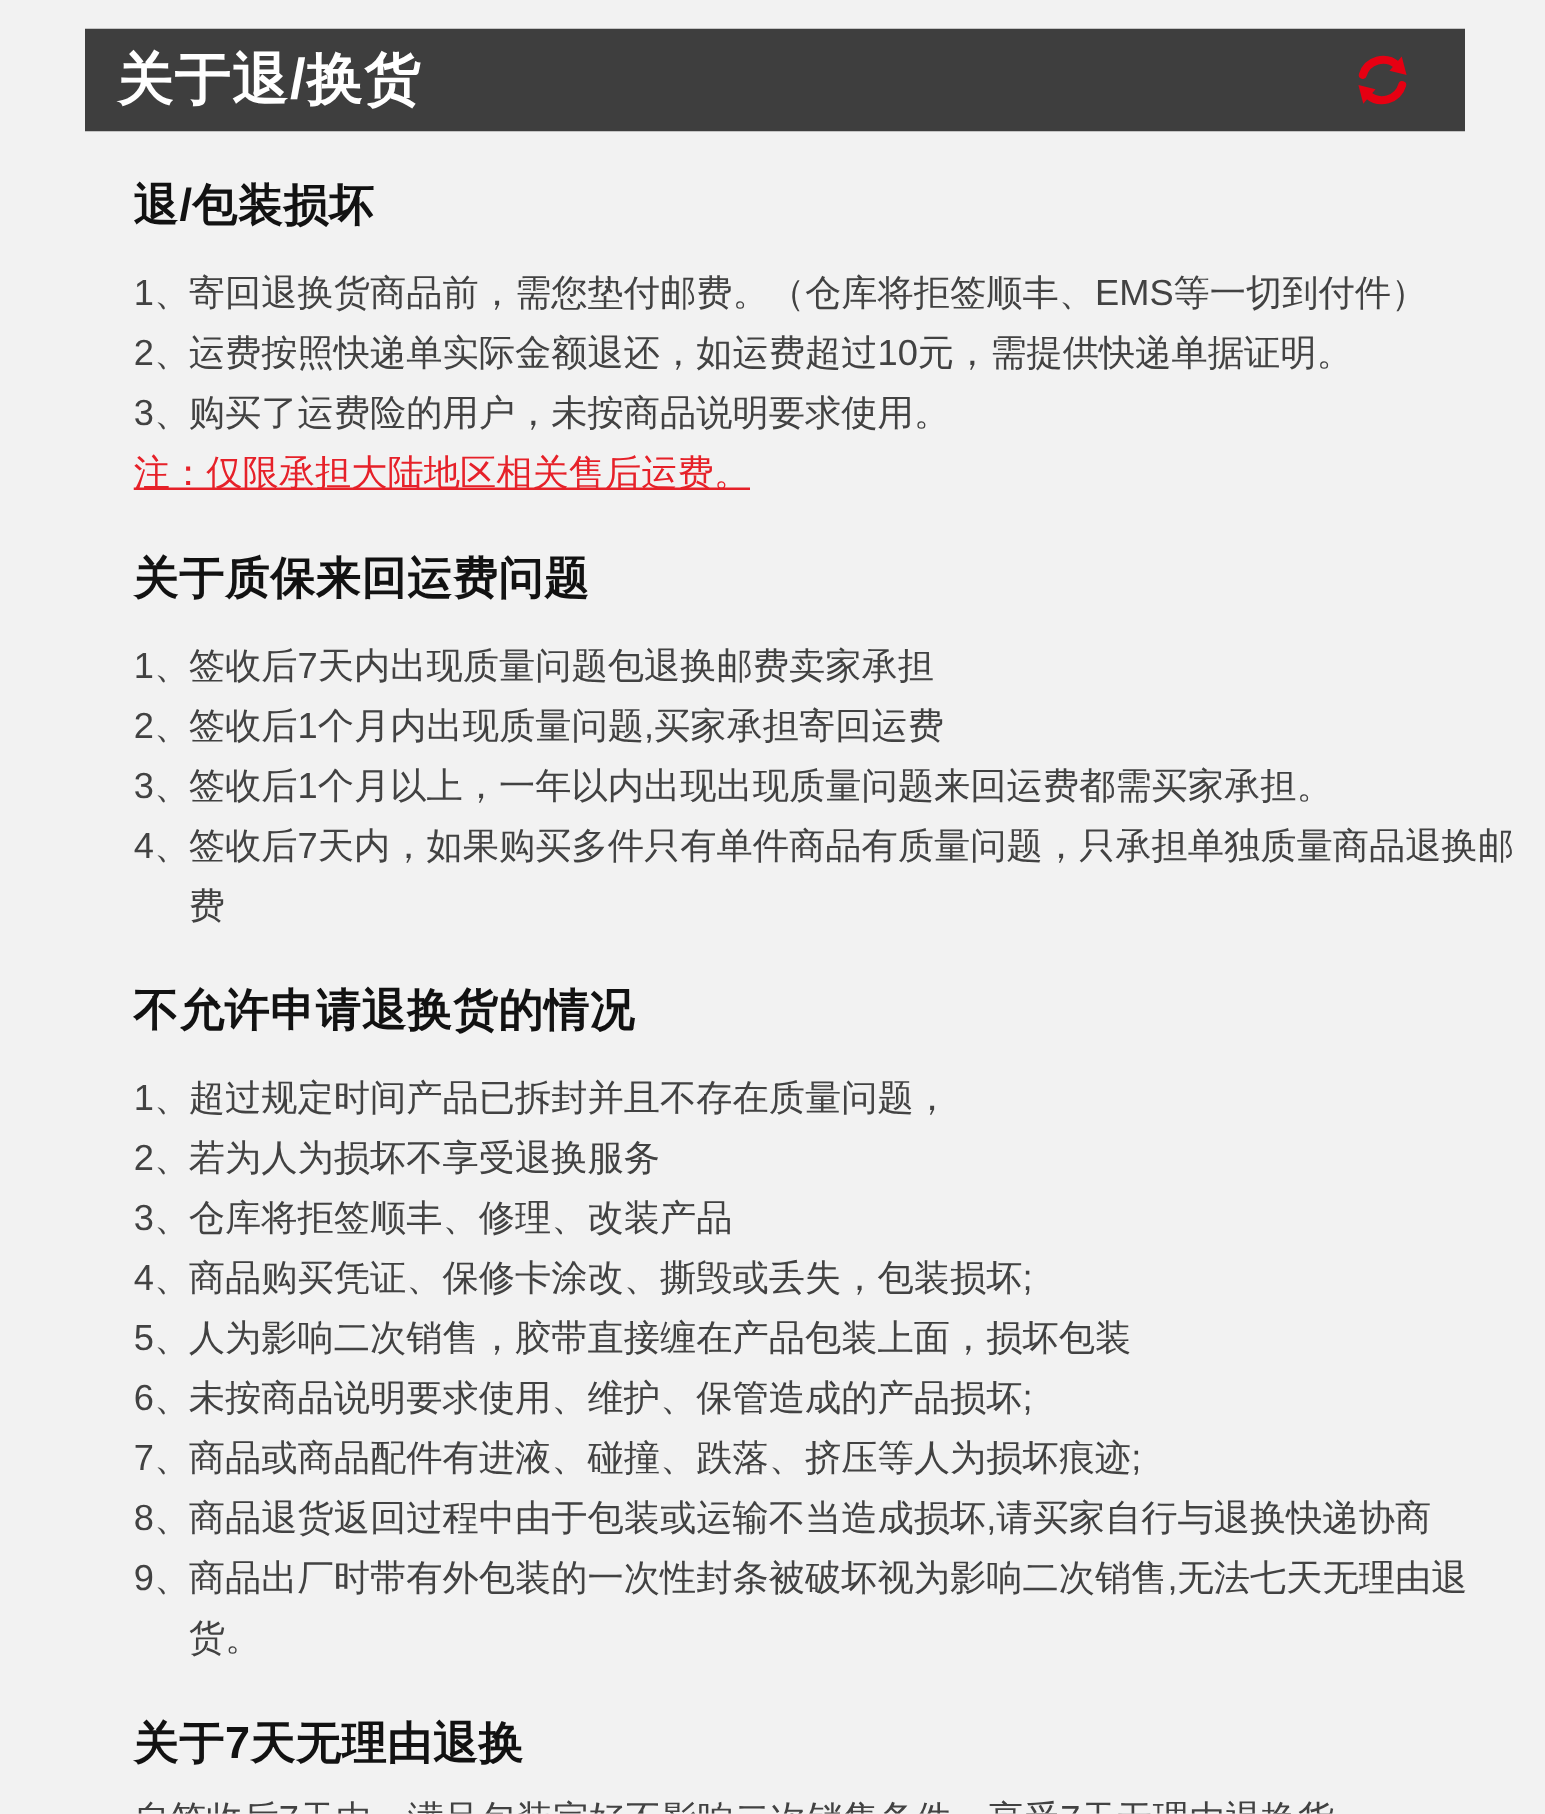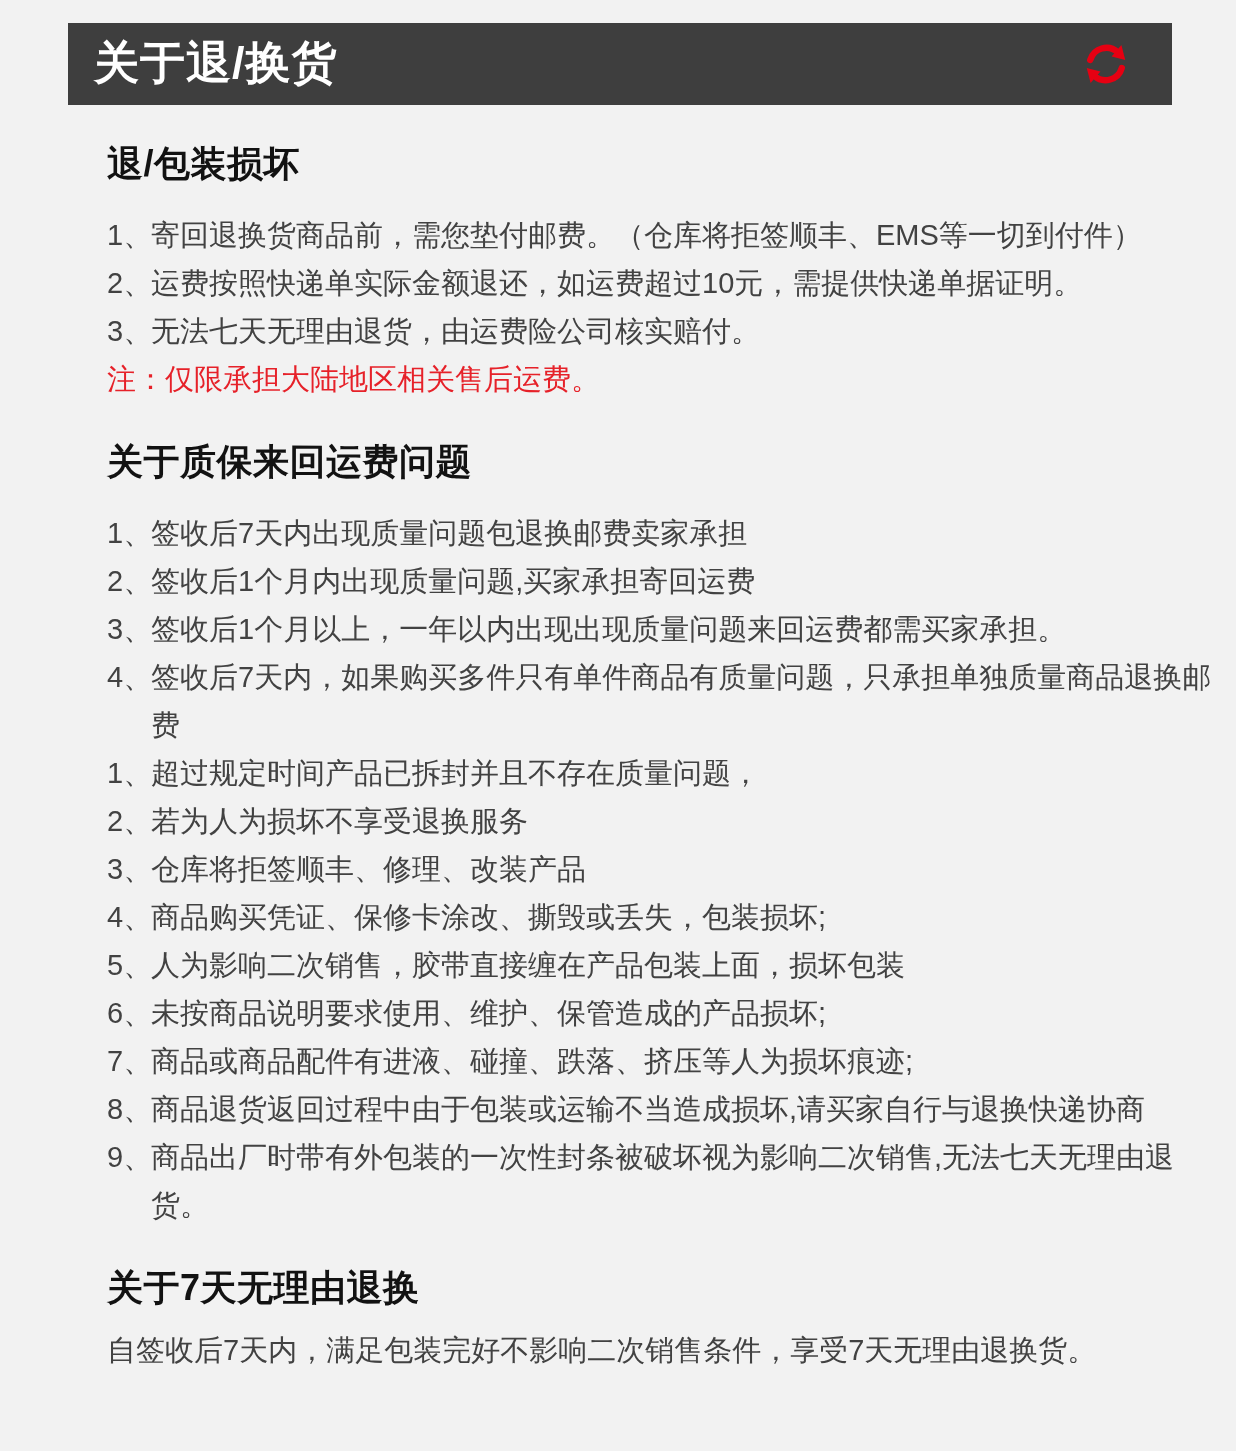--- a/index.html
+++ b/index.html
@@ -65,20 +65,21 @@
   .item .num {
     flex: 0 0 44px;
     width: 44px;
   }
   .item .txt { flex: 1 1 auto; }
   .note {
     font-size: 29px;
     line-height: 48px;
     color: #e62129;
     display: block;
+    text-decoration: underline;
   }
   .para {
     font-size: 29px;
     line-height: 46px;
     color: #424242;
   }
   section:last-child .section-heading { margin-bottom: 18px; }
 </style>
 </head>
 <body>
@@ -106,21 +107,21 @@
       <div class="item">
         <span class="num">1、</span>
         <span class="txt">寄回退换货商品前，需您垫付邮费。（仓库将拒签顺丰、EMS等一切到付件）</span>
       </div>
       <div class="item">
         <span class="num">2、</span>
         <span class="txt">运费按照快递单实际金额退还，如运费超过10元，需提供快递单据证明。</span>
       </div>
       <div class="item">
         <span class="num">3、</span>
-        <span class="txt">无法七天无理由退货，由运费险公司核实赔付。</span>
+        <span class="txt">购买了运费险的用户，未按商品说明要求使用。</span>
       </div>
       <div class="note">注：仅限承担大陆地区相关售后运费。</div>
     </section>
 
     <section>
       <h2 class="section-heading">关于质保来回运费问题</h2>
       <div class="item">
         <span class="num">1、</span>
         <span class="txt">签收后7天内出现质量问题包退换邮费卖家承担</span>
       </div>
@@ -132,20 +133,21 @@
         <span class="num">3、</span>
         <span class="txt">签收后1个月以上，一年以内出现出现质量问题来回运费都需买家承担。</span>
       </div>
       <div class="item">
         <span class="num">4、</span>
         <span class="txt">签收后7天内，如果购买多件只有单件商品有质量问题，只承担单独质量商品退换邮费</span>
       </div>
     </section>
 
     <section>
+      <h2 class="section-heading">不允许申请退换货的情况</h2>
       <div class="item">
         <span class="num">1、</span>
         <span class="txt">超过规定时间产品已拆封并且不存在质量问题，</span>
       </div>
       <div class="item">
         <span class="num">2、</span>
         <span class="txt">若为人为损坏不享受退换服务</span>
       </div>
       <div class="item">
         <span class="num">3、</span>

